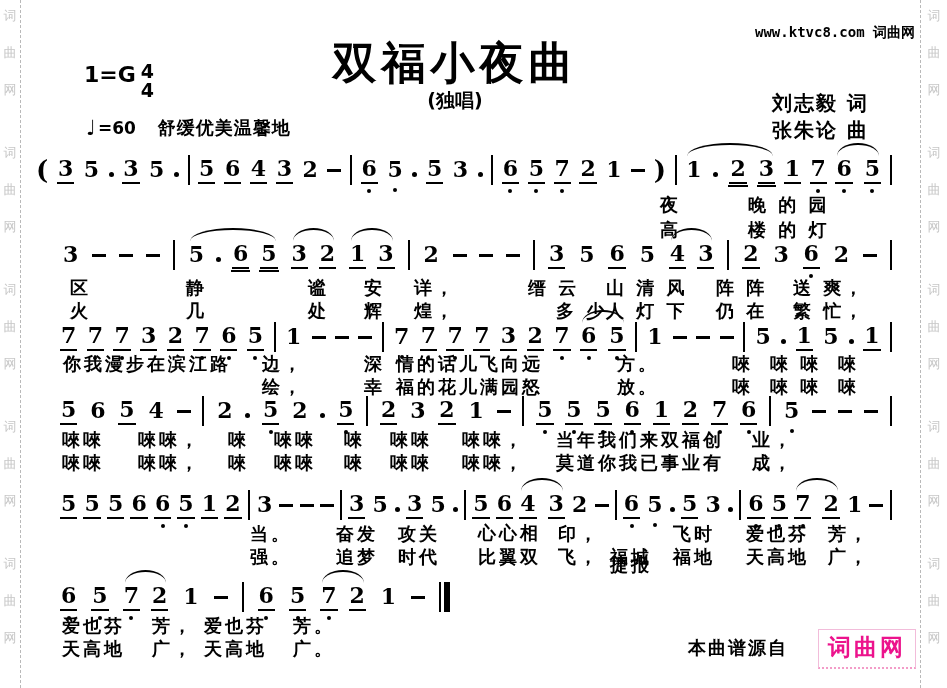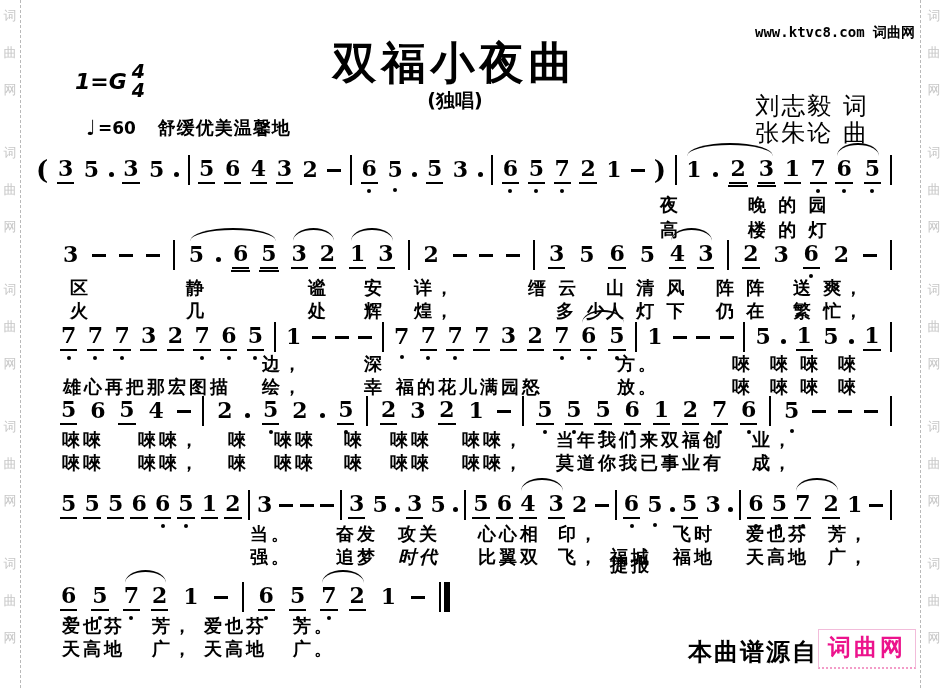--- a/index.html
+++ b/index.html
@@ -12,27 +12,27 @@
   #wm-line-left{left:20px;} #wm-line-right{left:920px;}
   .wm-col{position:absolute;top:4px;bottom:0;width:18px;display:flex;flex-direction:column;align-items:center;overflow:hidden;}
   #wm-col-left{left:1px;} #wm-col-right{left:925px;}
   .wm-char{font-size:13px;line-height:13px;color:#c7c7c7;margin:5px 0 19px;}
   .wm-gap{height:26px;flex:none;}
   
   .title{position:absolute;left:455px;top:34px;transform:translateX(-50%);
     font:bold 44px "DejaVu Serif","Liberation Serif",serif;letter-spacing:5px;white-space:nowrap;}
   .subtitle{position:absolute;left:455px;top:88px;transform:translateX(-50%);
     font-size:19px;font-weight:bold;white-space:nowrap;}
-  .keysig{position:absolute;left:75px;top:62px;display:flex;align-items:center;
-    font-weight:bold;font-size:22px;font-style:italic;}
+  .keysig{position:absolute;left:84px;top:62px;display:flex;align-items:flex-start;
+    font-weight:bold;font-size:22px;}
   .keysig .frac{display:flex;flex-direction:column;margin-left:5px;font-size:19px;line-height:19px;text-align:center;}
   .tempo{position:absolute;left:86px;top:116px;display:flex;align-items:center;font-weight:bold;font-size:17px;}
   .tempo .tnote{font-size:21px;margin-right:2px;}
   .tempo .ttext{margin-left:22px;font-size:18px;letter-spacing:1px;}
-  .credit{position:absolute;right:78px;font-size:24px;font-weight:normal;letter-spacing:2px;white-space:nowrap;}
+  .credit{position:absolute;right:78px;font-size:20px;font-weight:bold;letter-spacing:2px;white-space:nowrap;}
   #credit-lyricist{top:90px;} #credit-composer{top:117px;}
   .site-mark{position:absolute;right:32px;top:24px;font-size:14px;font-weight:bold;
     font-family:"DejaVu Sans Mono","Liberation Mono",monospace;letter-spacing:0;}
   
   #score{position:absolute;inset:0;}
   .notes{position:absolute;display:flex;align-items:center;height:36px;}
   .justify{justify-content:space-between;}
   .flow{gap:14px;}
   .note{position:relative;display:inline-block;}
   .num{display:inline-block;font:bold 22px "DejaVu Serif","Liberation Serif",serif;line-height:24px;padding:0 1px 2px;}
@@ -45,21 +45,21 @@
   .finalbar i{display:block;height:30px;background:#000;}
   .fb-thin{width:2px;} .fb-thick{width:6px;}
   .dash{width:14px;height:3px;background:#000;flex:none;}
   .augdot{width:5px;height:5px;border-radius:50%;background:#000;margin-top:9px;flex:none;}
   .paren{font:bold 26px "DejaVu Serif","Liberation Serif",serif;line-height:24px;}
   .arc{position:relative;display:inline-flex;gap:11px;align-items:center;}
   .arc::before{content:'';position:absolute;left:2px;right:2px;top:-13px;height:11px;
     border-top:2px solid #000;border-radius:50% 50% 0 0/100% 100% 0 0;}
   .lyric-seg{position:absolute;font-size:18px;font-weight:bold;letter-spacing:3px;white-space:pre;line-height:22px;}
   
-  .footer-label{position:absolute;left:688px;top:636px;font-size:24px;font-weight:bold;letter-spacing:2px;}
+  .footer-label{position:absolute;left:688px;top:636px;font-size:18px;font-weight:bold;letter-spacing:2px;}
   .footer-site{position:absolute;left:818px;top:629px;font-size:23px;font-weight:bold;letter-spacing:3px;
     color:#ec128c;padding:2px 9px 4px;border:1px solid #f2bcda;border-bottom:2px dotted #f39cc8;}
 </style>
 </head>
 <body>
 
 <div class="wm-line" id="wm-line-left"></div>
 <div class="wm-line" id="wm-line-right"></div>
 <div class="wm-col" id="wm-col-left">
     <div class="wm-char">词</div>
@@ -269,27 +269,28 @@
       <span class="dash"></span>
       <span class="bar"></span>
       <span class="note"><span class="num">5</span></span>
       <span class="augdot"></span>
       <span class="note"><span class="num u1">1</span></span>
       <span class="note"><span class="num">5</span></span>
       <span class="augdot"></span>
       <span class="note"><span class="num u1">1</span></span>
       <span class="bar"></span>
     </div>
+    <span class="lyric-seg" style="left: 63px; top: 353px;">你我漫步在滨江路</span>
     <span class="lyric-seg" style="left: 262px; top: 353px;">边，</span>
     <span class="lyric-seg" style="left: 364px; top: 353px;">深</span>
+    <span class="lyric-seg" style="left: 396px; top: 353px;">情的话儿飞向远</span>
     <span class="lyric-seg" style="left: 617px; top: 353px;">方。</span>
     <span class="lyric-seg" style="left: 732px; top: 353px;">唻</span>
     <span class="lyric-seg" style="left: 770px; top: 353px;">唻 唻</span>
     <span class="lyric-seg" style="left: 838px; top: 353px;">唻</span>
-    <span class="lyric-seg" style="left: 63px; top: 376px;">雄心再把那宏图描</span>
     <span class="lyric-seg" style="left: 262px; top: 376px;">绘，</span>
     <span class="lyric-seg" style="left: 364px; top: 376px;">幸</span>
     <span class="lyric-seg" style="left: 396px; top: 376px;">福的花儿满园怒</span>
     <span class="lyric-seg" style="left: 617px; top: 376px;">放。</span>
     <span class="lyric-seg" style="left: 732px; top: 376px;">唻</span>
     <span class="lyric-seg" style="left: 770px; top: 376px;">唻 唻</span>
     <span class="lyric-seg" style="left: 838px; top: 376px;">唻</span>
     <div class="notes justify" style="top: 393px; left: 60px; width: 832px;">
       <span class="note"><span class="num u1">5</span></span>
       <span class="note"><span class="num">6</span></span>
@@ -387,29 +388,29 @@
         <span class="note"><span class="num u1">7</span><span class="odot"></span></span>
         <span class="note"><span class="num u1">2</span></span>
       </span>
       <span class="note"><span class="num">1</span></span>
       <span class="dash"></span>
       <span class="bar"></span>
     </div>
     <span class="lyric-seg" style="left: 250px; top: 523px;">当。</span>
     <span class="lyric-seg" style="left: 336px; top: 523px;">奋发</span>
     <span class="lyric-seg" style="left: 398px; top: 523px;">攻关</span>
-    <span class="lyric-seg" style="left: 478px; top: 523px;">心心相</span>
+    <span class="lyric-seg" style="left: 478px; top: 523px; font-family: Liberation Mono, monospace;">心心相</span>
     <span class="lyric-seg" style="left: 558px; top: 523px;">印，</span>
     <span class="lyric-seg" style="left: 610px; top: 554px;">捷报</span>
     <span class="lyric-seg" style="left: 673px; top: 523px;">飞时</span>
     <span class="lyric-seg" style="left: 746px; top: 523px;">爱也芬</span>
     <span class="lyric-seg" style="left: 828px; top: 523px;">芳，</span>
     <span class="lyric-seg" style="left: 250px; top: 546px;">强。</span>
     <span class="lyric-seg" style="left: 336px; top: 546px;">追梦</span>
-    <span class="lyric-seg" style="left: 398px; top: 546px; font-style: italic;">时代</span>
+    <span class="lyric-seg" style="left: 398px; top: 546px;">时代</span>
     <span class="lyric-seg" style="left: 478px; top: 546px;">比翼双</span>
     <span class="lyric-seg" style="left: 558px; top: 546px;">飞，</span>
     <span class="lyric-seg" style="left: 610px; top: 546px;">福城</span>
     <span class="lyric-seg" style="left: 673px; top: 546px;">福地</span>
     <span class="lyric-seg" style="left: 746px; top: 546px;">天高地</span>
     <span class="lyric-seg" style="left: 828px; top: 546px;">广，</span>
     <div class="notes flow" style="top: 579px; left: 60px;">
       <span class="note"><span class="num u1">6</span><span class="odot"></span></span>
       <span class="note"><span class="num u1">5</span><span class="odot"></span></span>
       <span class="arc">

